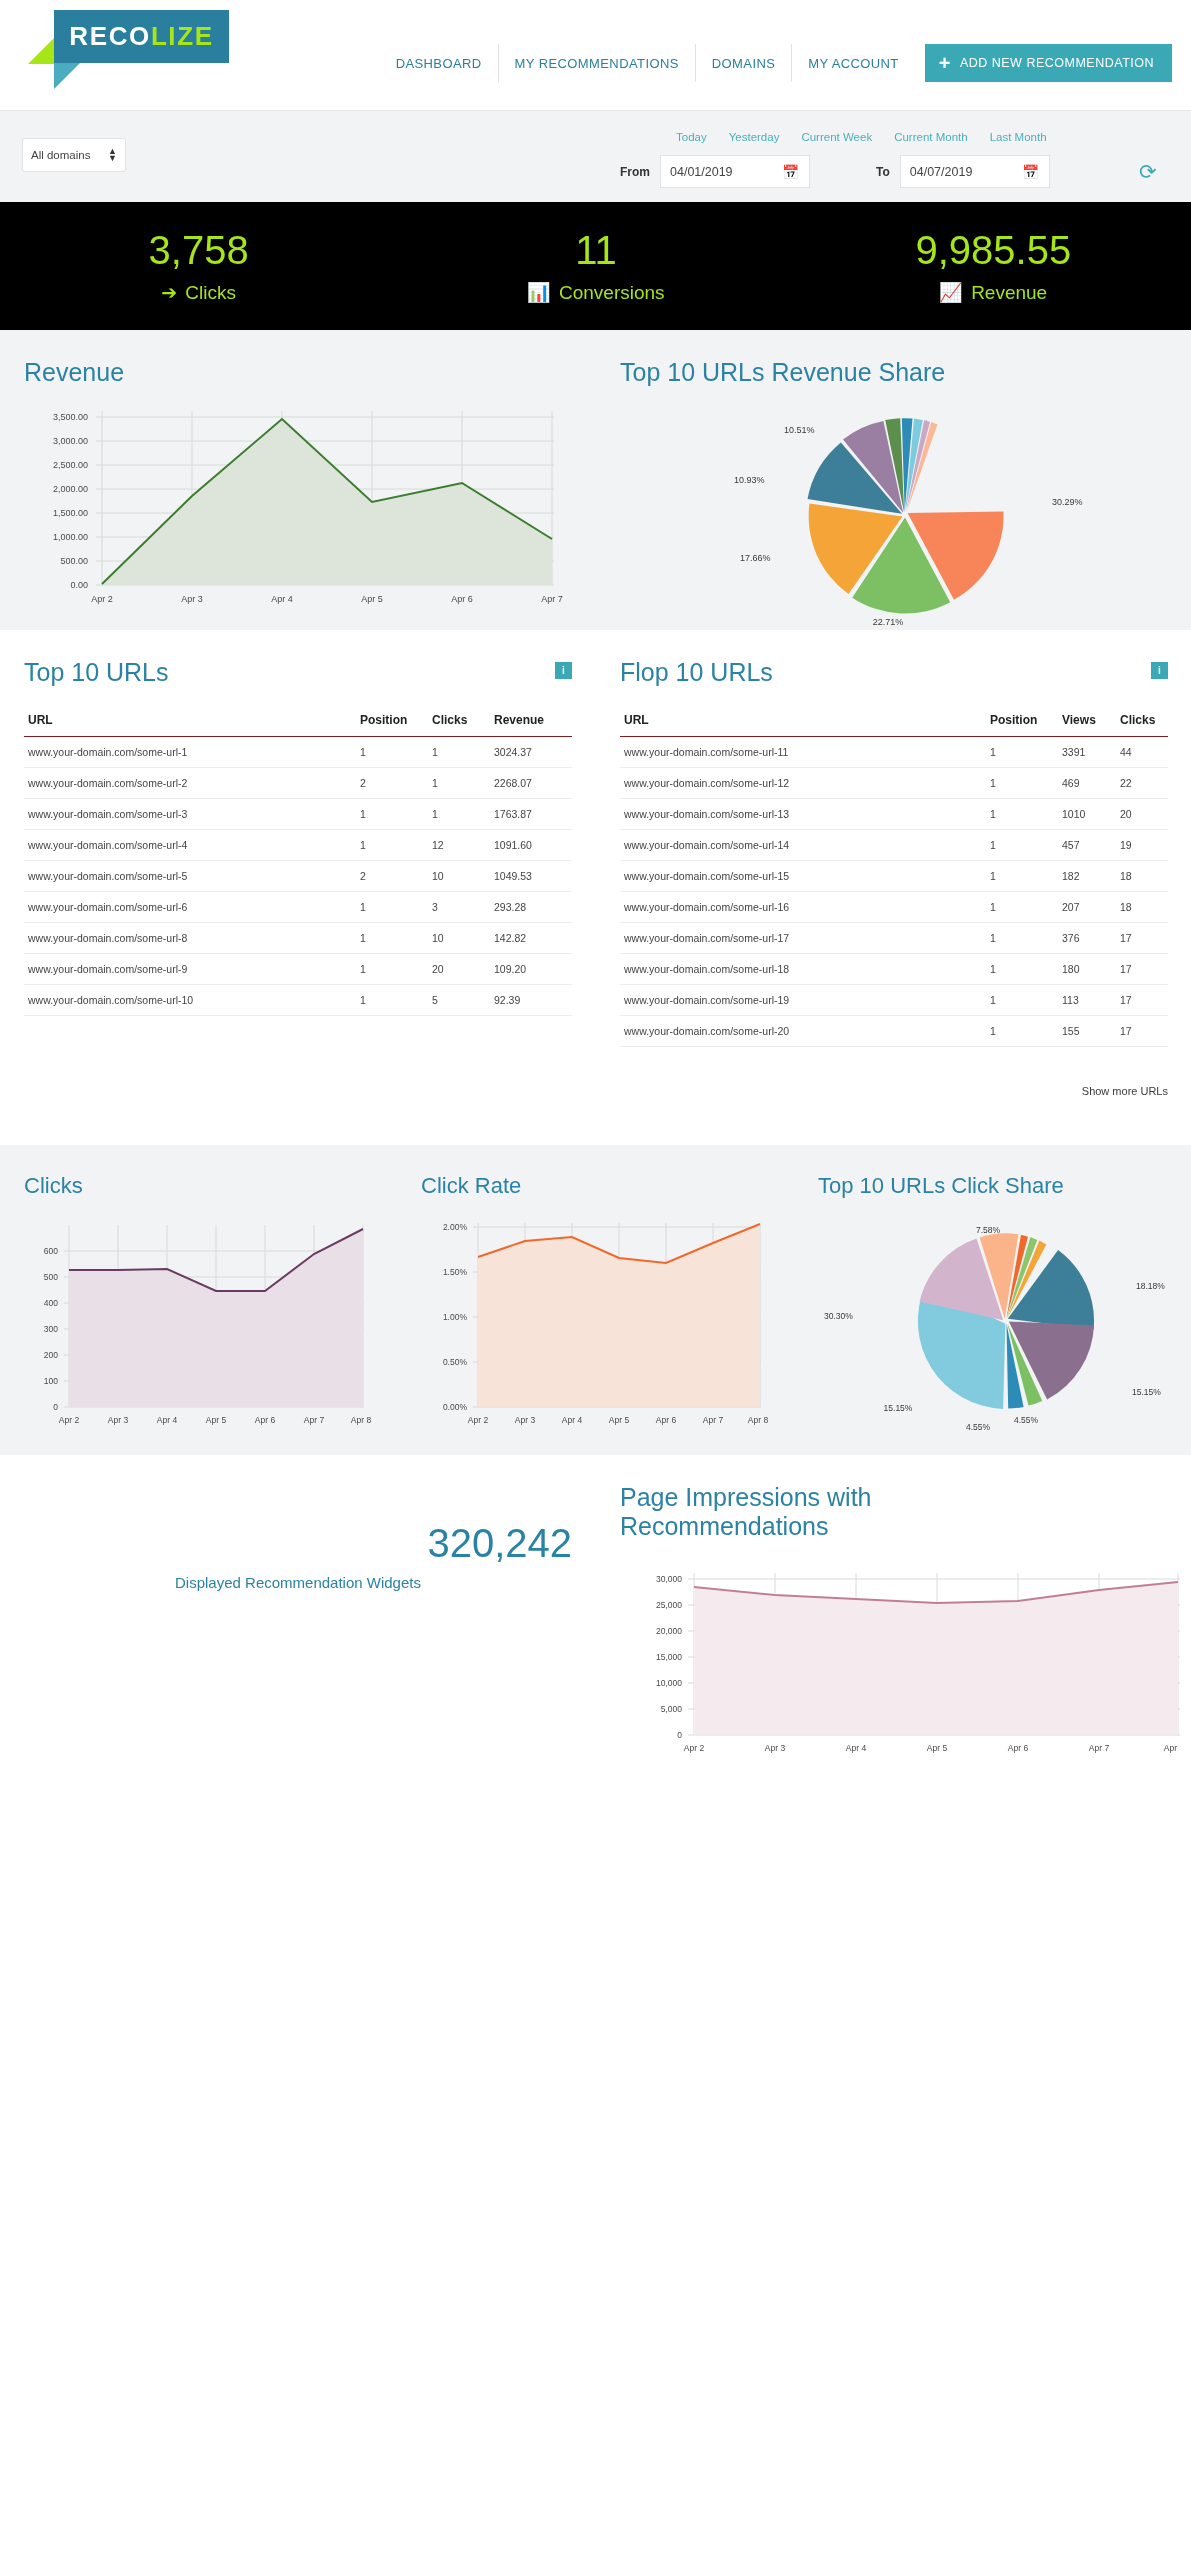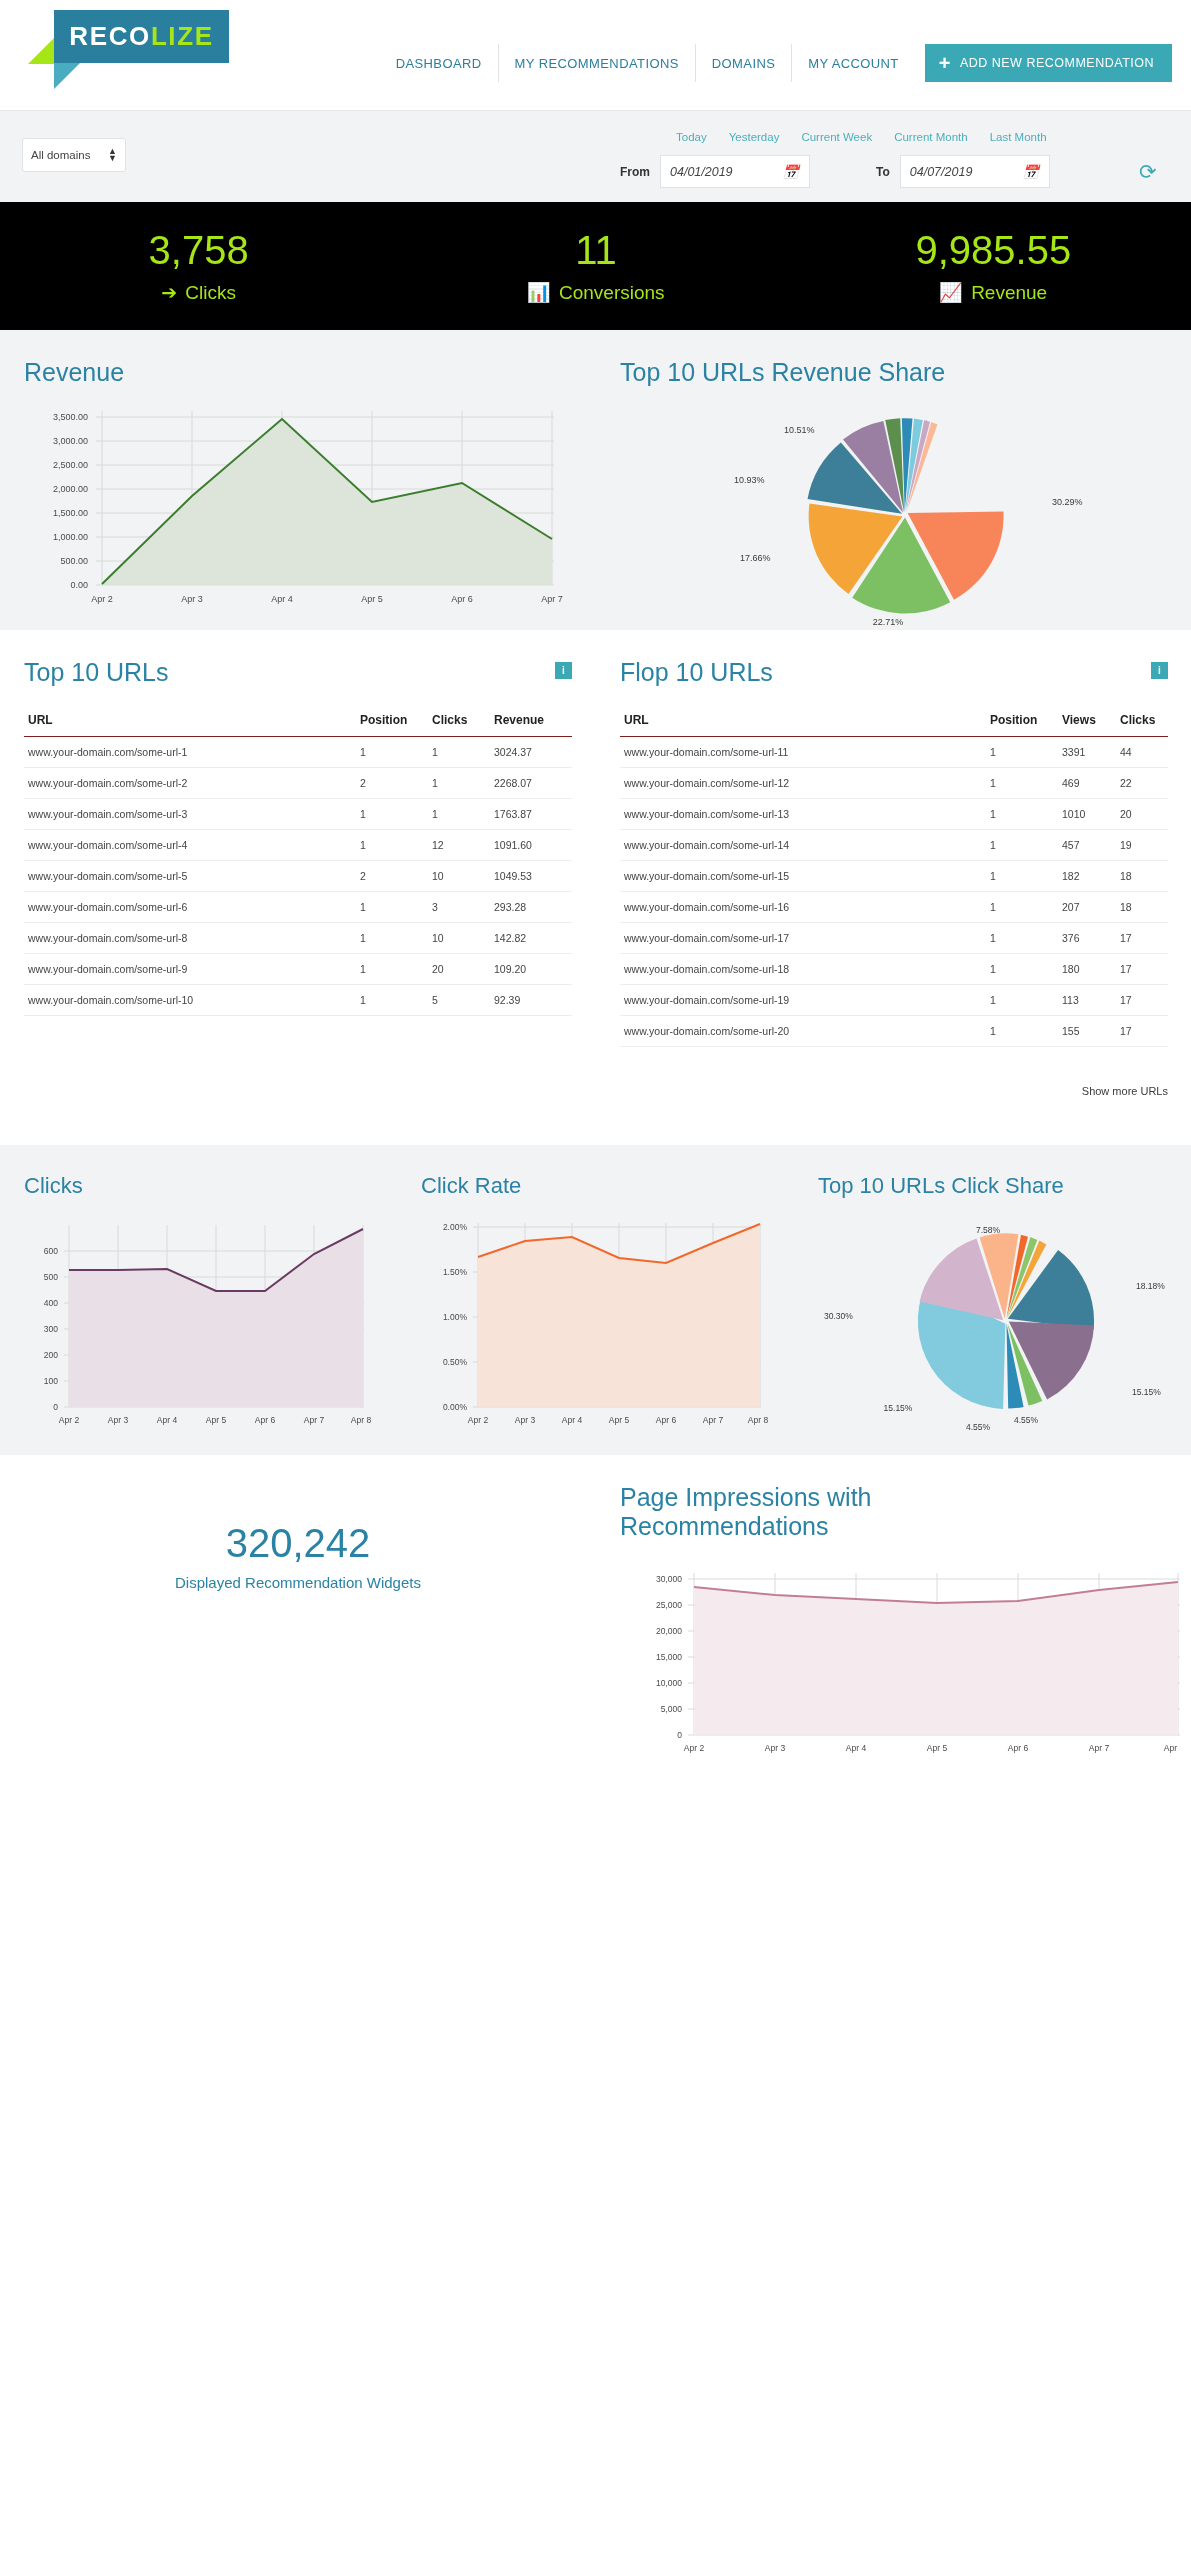--- a/index.html
+++ b/index.html
@@ -61,21 +61,21 @@
   .quick-ranges {
     position:absolute; left:676px; top:20px; display:flex; gap:22px;
     font-size:11.5px; color:#4ab0bd;
   }
   .quick-ranges span { cursor:pointer; white-space:nowrap; }
   .daterow { position:absolute; left:620px; top:44px; display:flex; align-items:center; gap:10px; }
   .dlabel { font-size:12px; font-weight:bold; color:#333; }
   .dfield {
     width:150px; height:33px; background:#fff; border:1px solid #e0e2e4;
     display:flex; align-items:center; justify-content:space-between;
-    padding:0 9px; font-size:12.5px; color:#444;font-style:italic;
+    padding:0 9px; font-size:12.5px; color:#444;
   }
   .cal-ico { color:#4ab0bd; font-size:14px; }
   .refresh-ico {
     position:absolute; left:1139px; top:50px;
     color:#3ba8b5; font-size:21px; line-height:1; cursor:pointer;
   }
 
   
   .kpis {
     background:#000000; height:128px; display:flex;
@@ -116,21 +116,21 @@
   td {
     padding:9px 4px; color:#444; border-bottom:1px solid #eceded;
     font-size:10.5px;
   }
   th.num, td.num { text-align:left; }
   .showmore {
     text-align:right; font-size:11px; color:#3a3a3a; padding:14px 24px 22px 0;
     background:#ffffff; cursor:pointer;
   }
 
-  .big-num { color:#2a82a4; font-size:40px; font-weight:300; text-align:center; }
+  .big-num { color:#2a82a4; font-size:40px; font-weight:300; text-align:right; }
   .big-sub { color:#2a82a4; font-size:15px; text-align:center; margin-top:8px; }
   .spacer-white { height:26px; background:#ffffff; }
 </style>
 </head>
 <body>
 
 <div class="page">
 
   <div class="header">
     <div class="logo-wrap">

